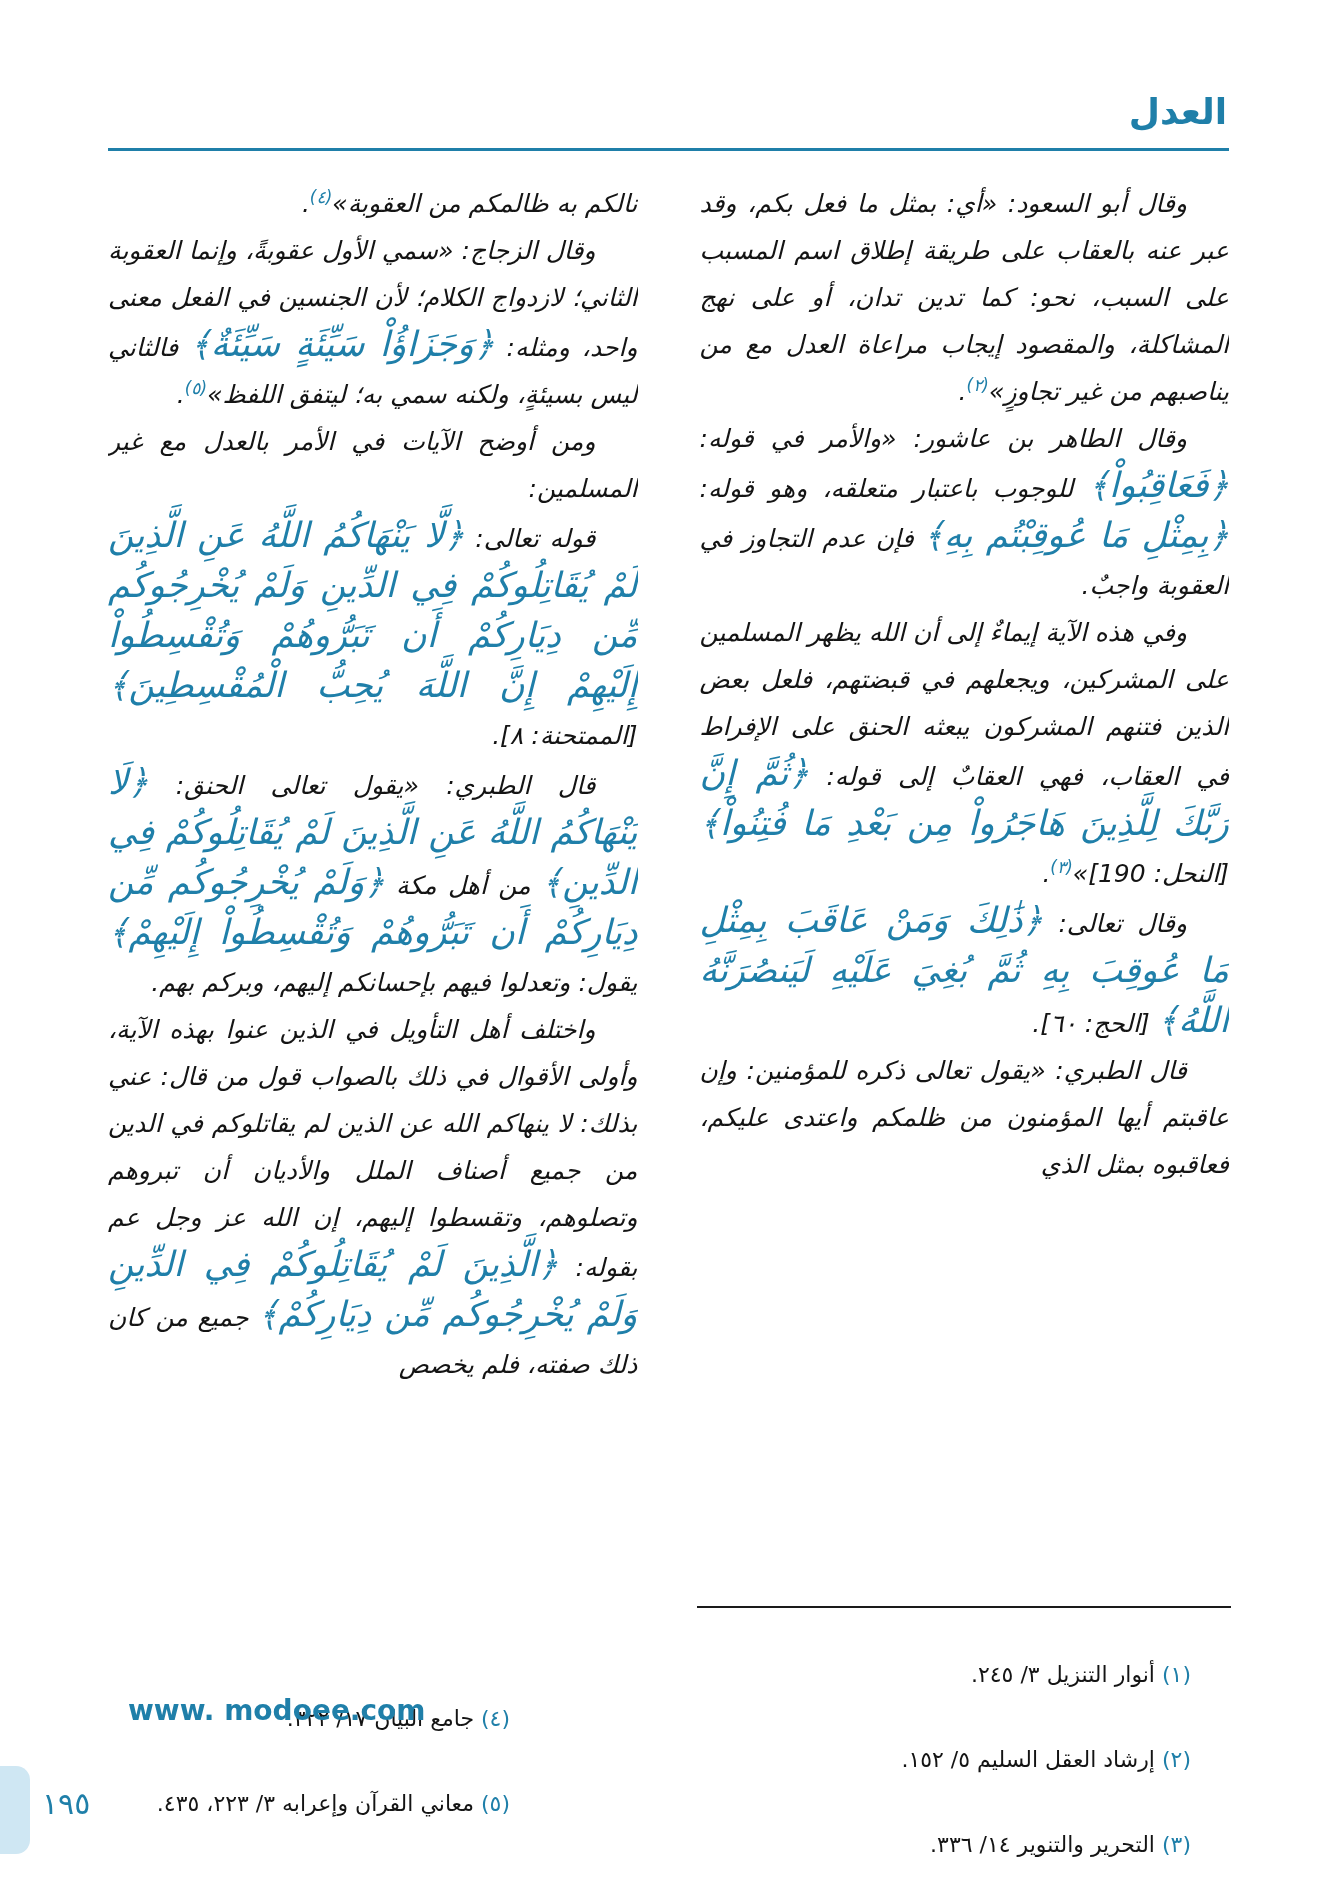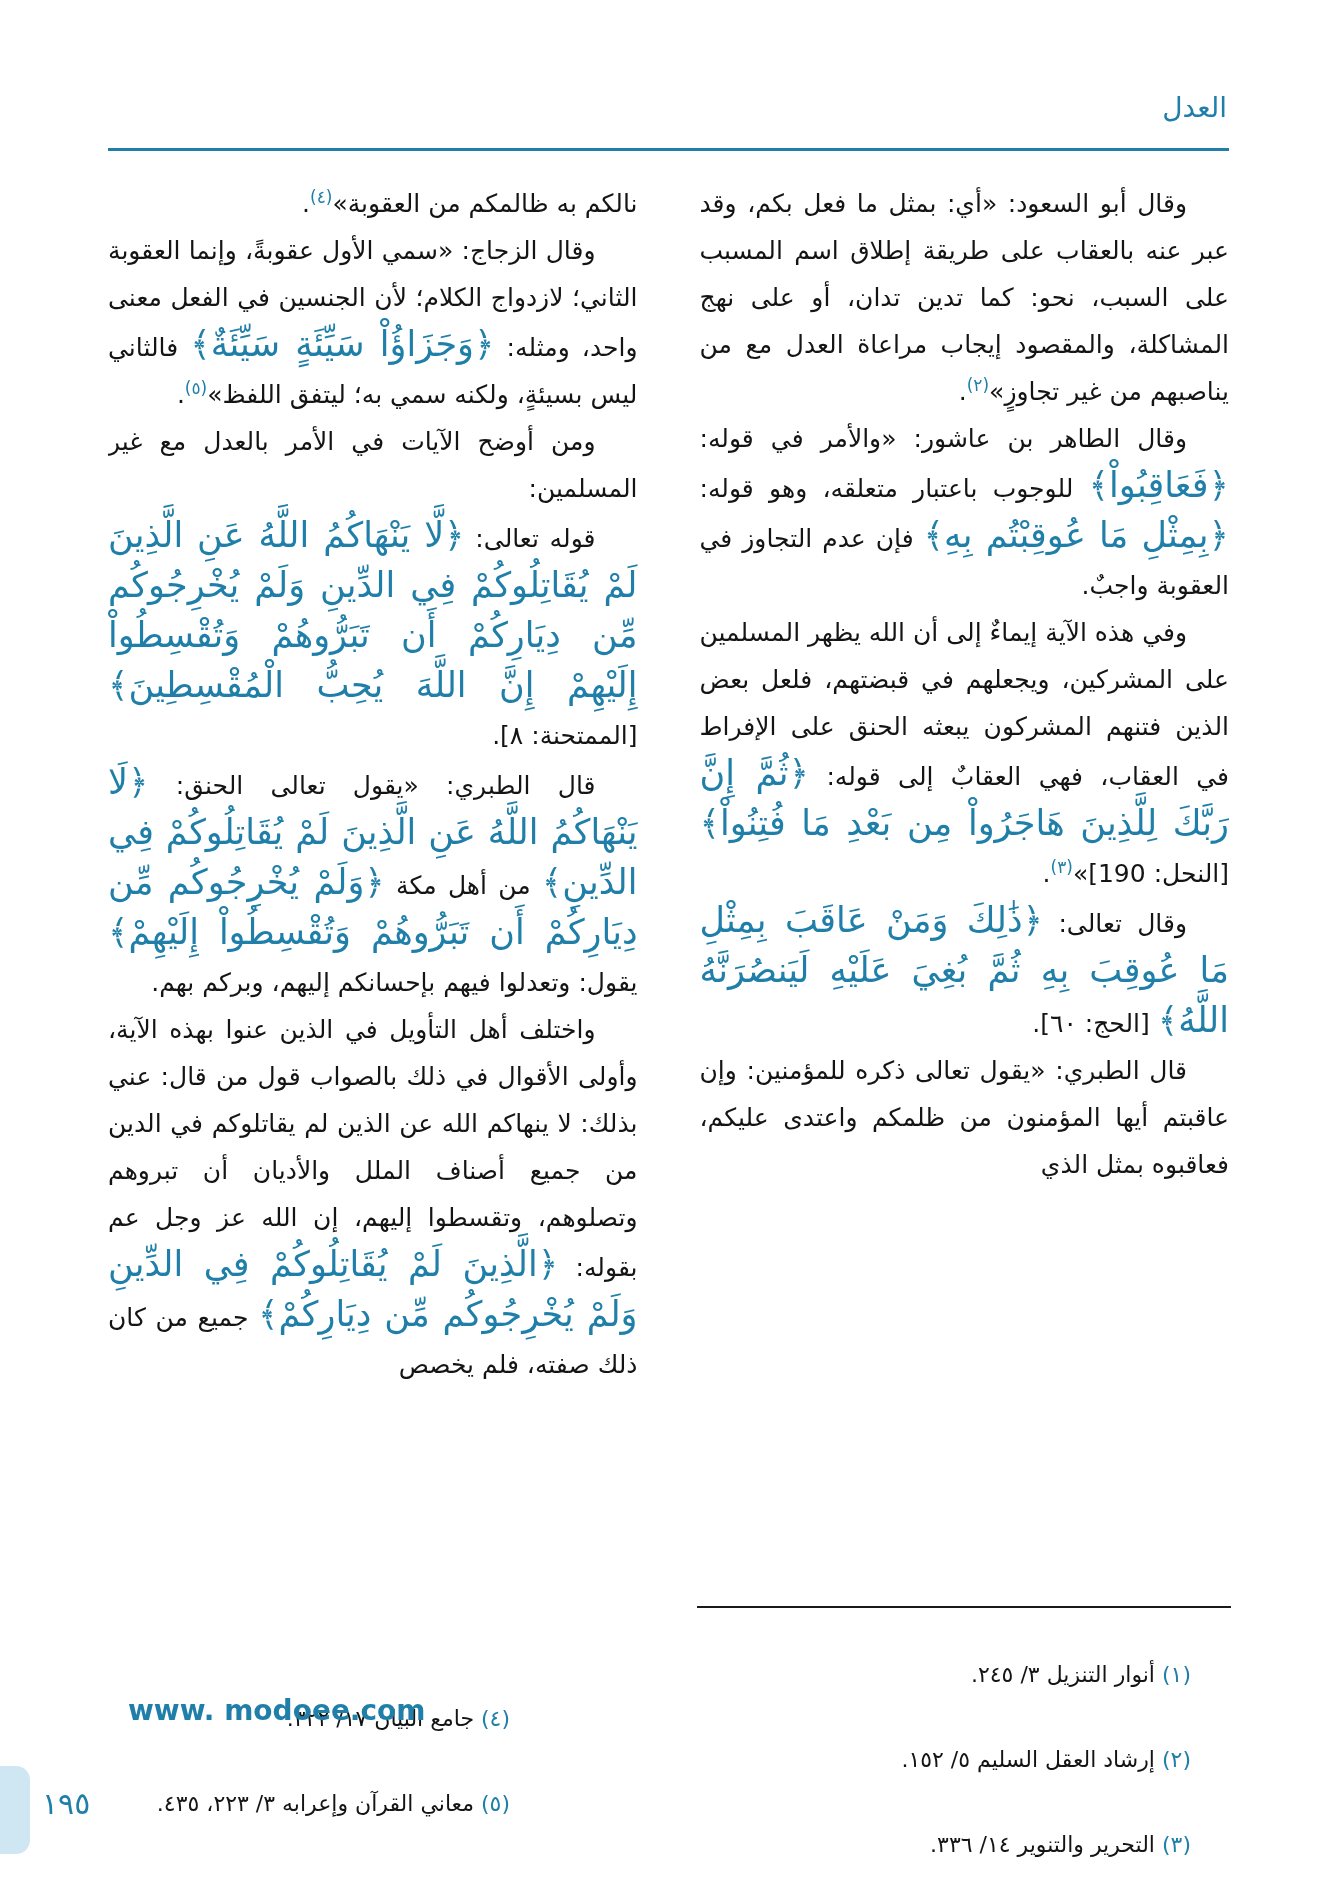--- a/index.html
+++ b/index.html
@@ -16,22 +16,22 @@
     background: #ffffff;
     font-family: "DejaVu Sans", sans-serif;
     direction: rtl;
     overflow: hidden;
     margin: 0 auto;
   }
   .header-title {
     position: absolute;
     top: 94px;
     right: 112px;
-    font-size: 28px;
-    font-weight: normal;
+    font-size: 36px;
+    font-weight: bold;
     color: var(--accent);
     line-height: 1;
     text-align: right;
   }
   .header-rule {
     position: absolute;
     top: 148px;
     right: 110px;
     left: 108px;
     height: 3px;
@@ -46,20 +46,21 @@
     display: flex;
     gap: 62px;
     overflow: hidden;
   }
   .col { flex: 1 1 0; overflow: hidden; }
   .para {
     font-size: 25px;
     line-height: 47px;
     text-align: justify;
     color: var(--ink);
+    font-style: italic;
   }
   .para.indent { text-indent: 42px; }
   .quran {
     color: var(--accent);
     font-size: 35px;
   }
   .fnref {
     color: var(--accent);
     font-size: 17px;
     vertical-align: super;

